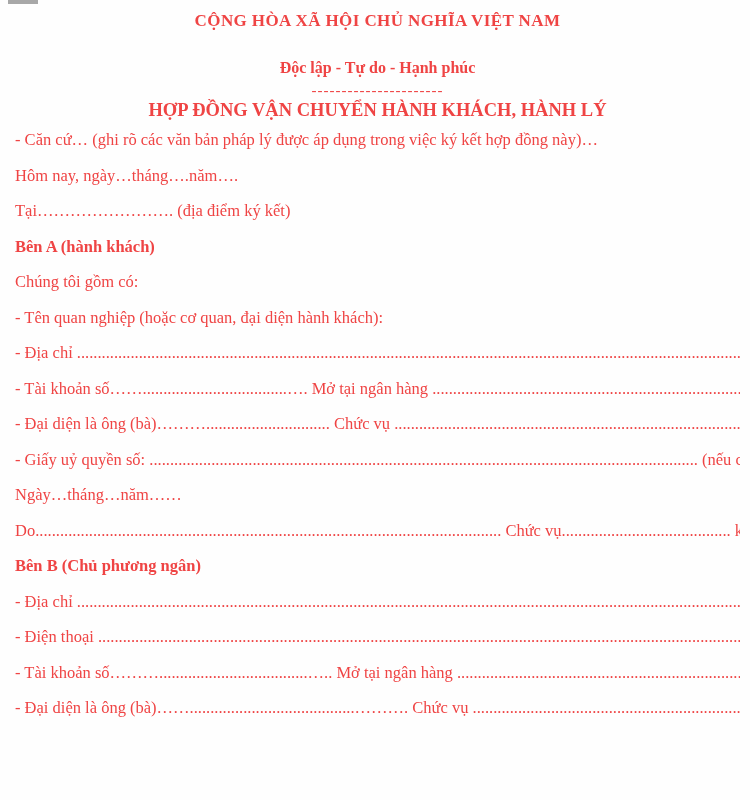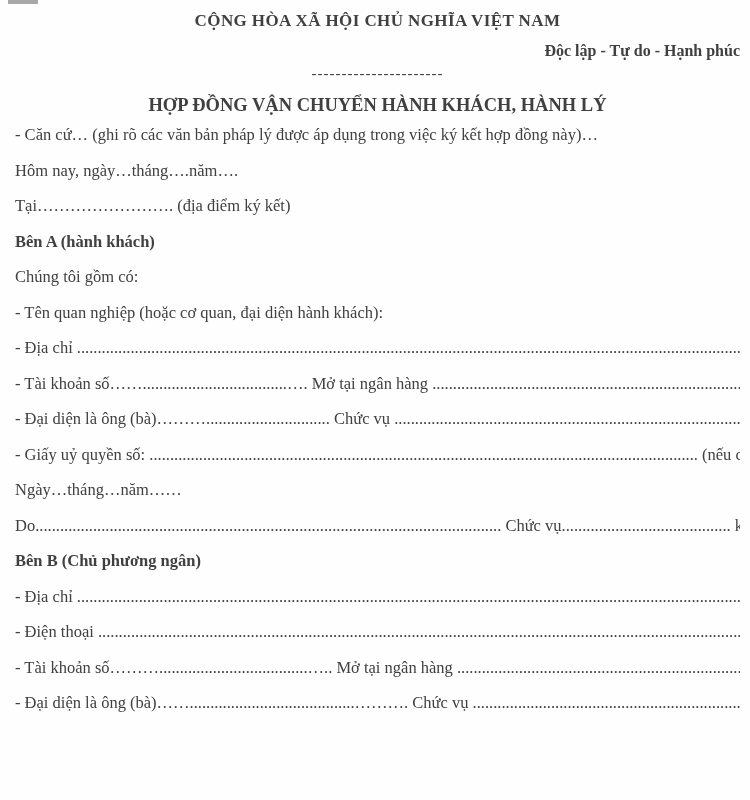--- a/index.html
+++ b/index.html
@@ -6,21 +6,21 @@
     margin: 0;
     padding: 0;
     background: #ffffff;
   }
   #page {
     position: relative;
     width: 750px;
     height: 800px;
     background: #fefefe;
     font-family: "Liberation Serif", "DejaVu Serif", serif;
-    color: #404040;
+    color: #ef4444;
     overflow: hidden;
     box-sizing: border-box;
     padding: 8px 10px 0 15px;
   }
   .scan-mark {
     position: absolute;
     left: 8px;
     top: 0;
     width: 30px;
     height: 4px;
@@ -28,39 +28,38 @@
   }
   .h-national {
     text-align: center;
     font-weight: bold;
     font-size: 17px;
     line-height: 22px;
     letter-spacing: 0.4px;
     margin-top: 2px;
   }
   .h-motto {
-    text-align: right;
+    text-align: center;
     font-weight: bold;
     font-size: 16px;
     line-height: 20px;
-    margin-top: 9px;
+    margin-top: 26px;
   }
   .h-sep {
     text-align: center;
     font-size: 15px;
     line-height: 16px;
     margin-top: 4px;
     letter-spacing: 1px;
   }
   .h-title {
     text-align: center;
     font-weight: bold;
     font-size: 18.5px;
     line-height: 24px;
-    margin-top: 12px;
   }
   #doc-body {
   }
   .line {
     font-size: 16.5px;
     line-height: 35.5px;
     white-space: nowrap;
     overflow: hidden;
     width: 725px;
   }

